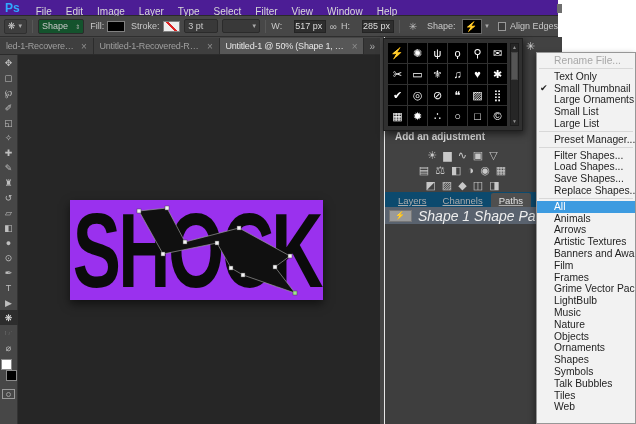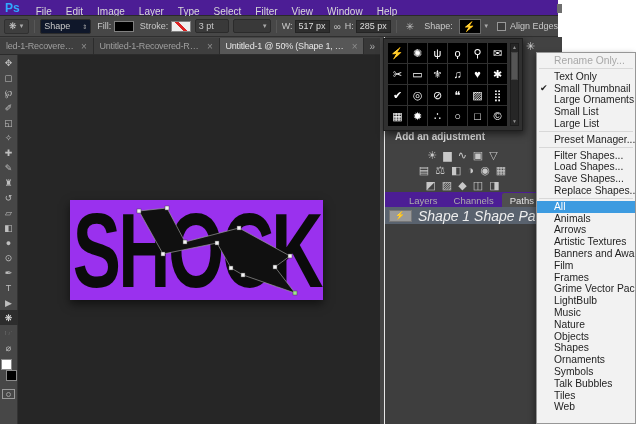--- a/index.html
+++ b/index.html
@@ -16,31 +16,31 @@
   .ps-logo { color:#31a8ff; font-weight:bold; font-size:12px; padding:0 9px 0 5px; }
   .menu-item { padding:0 7px; white-space:nowrap;margin-top:8px; }
 
   
   .optionsbar { position:absolute; left:0; top:16px; width:558px; height:21px; background:#474747;
     border-bottom:1px solid #2f2f2f; display:flex; align-items:center; font-size:9px; color:#c9c9c9; white-space:nowrap; }
   .tool-preset { margin-left:4px; width:26px; height:15px; background:#3e3e3e; border:1px solid #303030;
     border-radius:2px; display:flex; align-items:center; justify-content:center; color:#cfcfcf; font-size:9px; }
   .caret { font-size:6px; color:#aaa; margin-left:2px; }
   .vsep { width:1px; height:13px; background:#333; border-right:1px solid #575757; margin:0 5px; }
-  .mode-select { width:52px; height:15px; background:#0f172a; border:1px solid #2b2b2b; border-radius:2px;
+  .mode-select { width:52px; height:15px; background:#14532d; border:1px solid #2b2b2b; border-radius:2px;
     display:flex; align-items:center; justify-content:space-between; padding:0 3px; }
   .opt-label { margin:0 3px 0 6px; }
   .swatch-fill { width:20px; height:11px; background:#000; border:1px solid #808080; }
   .swatch-stroke { width:20px; height:11px; border:1px solid #808080;
     background:linear-gradient(45deg,#eee 42%,#d22 42%,#d22 58%,#eee 58%); }
   .mini-select { height:14px; background:#393939; border:1px solid #2b2b2b; border-radius:2px;
     display:flex; align-items:center; justify-content:space-between; padding:0 3px; margin-left:4px;gap:23px; }
   .line-sample { width:18px; height:2px; background:#c4c4c4; }
   .dim-field { width:36px; height:13px; background:#2e2e2e; border:1px solid #242424; color:#ddd;
-    display:flex; align-items:center; justify-content:center; margin-left:2px; }
+    display:flex; align-items:center; justify-content:flex-start; margin-left:12px; }
   .op-icon { margin:0 4px; color:#bdbdbd; font-size:10px; }
   .shape-thumb { width:23px; height:15px; background:#000; border:1px solid #6a6a6a; color:#fff;
     display:flex; align-items:center; justify-content:center; font-size:10px; margin-left:3px; }
   .checkbox { width:9px; height:9px; border:1px solid #979797; background:#3a3a3a; margin:0 4px 0 8px; }
 
   
   .tabbar { position:absolute; left:0; top:38px; width:380px; height:17px; background:#383838;
     border-bottom:1px solid #2b2b2b; display:flex; align-items:stretch; font-size:9px; color:#9f9f9f; }
   .doc-tab { display:flex; align-items:center; padding:0 6px; border-right:1px solid #2c2c2c;
     background:#3f3f3f; white-space:nowrap; overflow:hidden; letter-spacing:-0.2px; }
@@ -69,22 +69,22 @@
   .shock { font-size:86px; font-weight:bold; color:#0b0b0b; letter-spacing:-3px; line-height:1;
     transform:scale(0.84,1.22); }
   .bolt-svg { position:absolute; left:0; top:0; }
 
   
   .dock { position:absolute; left:384px; top:37px; width:178px; height:387px; background:#424242; border-left:1px solid #e5e5e5; }
   .adj-title { position:absolute; left:10px; top:94px; font-size:10px; font-weight:bold; color:#dcdcdc; }
   .adj-rows { position:absolute; left:0; top:108px; width:155px; text-align:center; }
   .adj-row { height:15px; }
   .adj-icon { display:inline-block; margin:0 3px; font-size:11px; color:#c8c8c8; }
-  .panel-tabs { position:absolute; left:0; top:155px; width:178px; height:15px; background:#4c1d95;
-    display:flex; align-items:flex-end; font-size:9.5px; color:#ababab; padding-left:16px; }
+  .panel-tabs { position:absolute; left:0; top:155px; width:178px; height:15px; background:#0c4a6e;
+    display:flex; align-items:flex-end; font-size:9.5px; color:#ababab; padding-left:5px;text-decoration:underline; }
   .panel-tab { padding:2px 8px 1px; }
   .panel-tab.active { background:#4f4f4f; color:#e2e2e2; border-radius:2px 2px 0 0; }
   .paths-content { position:absolute; left:0; top:170px; width:178px; height:217px; background:#3e3e3e; }
   .path-row { height:17px; background:#59626e; display:flex; align-items:center; padding-left:4px; color:#eeeeee; }
   .path-thumb { width:23px; height:12px; background:#9a9a9a; border:1px solid #777; display:flex;
     align-items:center; justify-content:center; font-size:8px; color:#111; margin-right:6px; }
   .path-label { font-style:italic; font-size:14px; }
 
   
   .shapes-popup { position:absolute; left:383px; top:38px; width:140px; height:93px; background:#303030;
@@ -296,21 +296,21 @@
       <span class="scroll-arrow" style="margin-top:auto">▼</span>
     </div>
   </div>
   <span class="popup-gear">✳</span>
 
 </div>
 
 <div class="scroll-nub"></div>
 
 <div class="ctx-menu" id="ctx-menu">
-    <div class="ctx-item disabled">Rename Only...</div>
+    <div class="ctx-item disabled">Rename File...</div>
     <div class="ctx-sep"></div>
     <div class="ctx-item">Text Only</div>
     <div class="ctx-item"><span class="ctx-check">✔</span>Small Thumbnail</div>
     <div class="ctx-item">Large Ornaments</div>
     <div class="ctx-item">Small List</div>
     <div class="ctx-item">Large List</div>
     <div class="ctx-sep"></div>
     <div class="ctx-item">Preset Manager...</div>
     <div class="ctx-sep"></div>
     <div class="ctx-item">Filter Shapes...</div>
@@ -323,19 +323,19 @@
     <div class="ctx-item">Arrows</div>
     <div class="ctx-item">Artistic Textures</div>
     <div class="ctx-item">Banners and Awards</div>
     <div class="ctx-item">Film</div>
     <div class="ctx-item">Frames</div>
     <div class="ctx-item">Grime Vector Pack</div>
     <div class="ctx-item">LightBulb</div>
     <div class="ctx-item">Music</div>
     <div class="ctx-item">Nature</div>
     <div class="ctx-item">Objects</div>
+    <div class="ctx-item">Ornaments</div>
     <div class="ctx-item">Shapes</div>
-    <div class="ctx-item">Ornaments</div>
     <div class="ctx-item">Symbols</div>
     <div class="ctx-item">Talk Bubbles</div>
     <div class="ctx-item">Tiles</div>
     <div class="ctx-item">Web</div>
   </div>
 
 </body></html>

